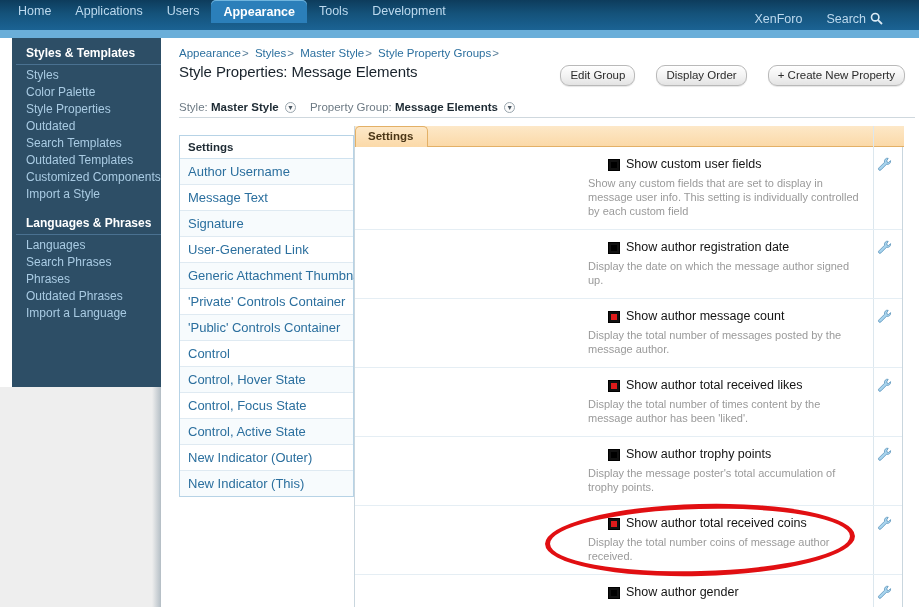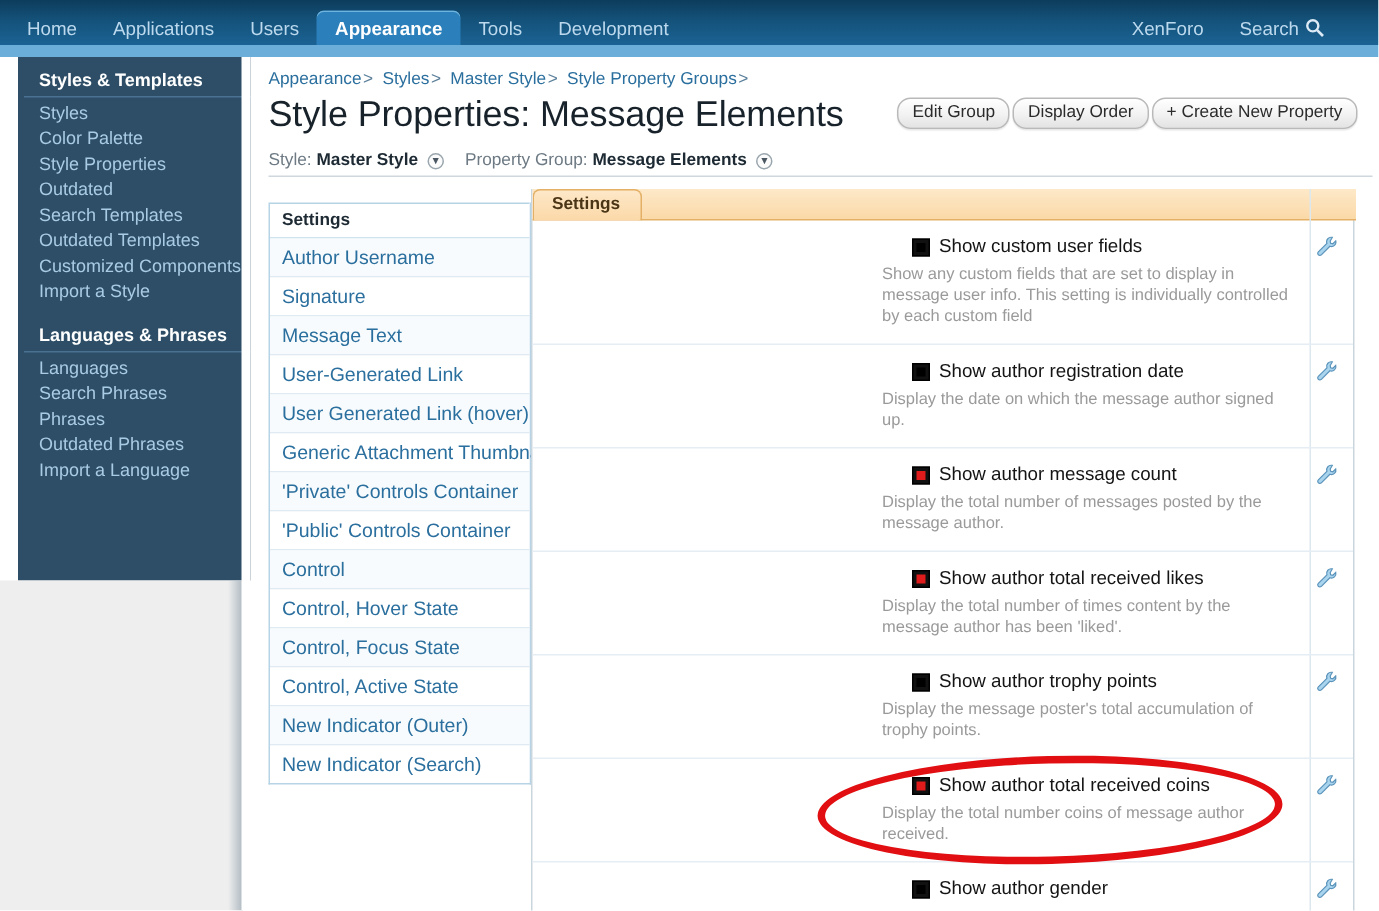--- a/index.html
+++ b/index.html
@@ -10,21 +10,21 @@
     overflow: hidden;
   }
   #app { position: relative; width: 919px; height: 607px; background:#fff; }
 
   
   .topnav {
     position:absolute; left:0; top:0; width:919px; height:30px;
     background: linear-gradient(to bottom, #0d3c5c 0%, #14527a 45%, #1b6394 100%);
     display:flex; align-items:flex-end;
   }
-  .topnav-left { display:flex; align-items:flex-end; height:30px; padding-left:6px; }
+  .topnav-left { display:flex; align-items:flex-start; height:30px; padding-left:6px; }
   .topnav-right { margin-left:auto; display:flex; align-items:flex-end; height:30px; padding-right:24px; }
   .navitem {
     color:#bcd9ee; font-size:12.5px; line-height:12px;
     padding:0 12px; height:22px; display:flex; align-items:center;
     white-space:nowrap; cursor:pointer;
   }
   .navitem.active {
     color:#ffffff; font-weight:bold;
     background:#2b7fba;
     border-radius:5px 5px 0 0;
@@ -68,24 +68,24 @@
   }
 
   
   .content { position:absolute; left:167px; top:38px; width:752px; height:466px; background:#fff; }
   .breadcrumb { padding:9px 0 0 12px; font-size:11.5px; color:#2b6f9e; }
   .breadcrumb span.crumb { cursor:pointer; }
   .breadcrumb span.sep { color:#5a7f9a; margin:0 3px 0 1px; }
 
   .titlerow { position:relative; padding:4px 0 0 12px; height:36px; }
   .pagetitle {
-    font-size:24px; color:#18222b; font-weight:normal;
+    font-size:15px; color:#18222b; font-weight:normal;
     letter-spacing:-0.1px; white-space:nowrap;
   }
-  .titlebtns { position:absolute; right:14px; top:6px; display:flex; gap:2px; }
+  .titlebtns { position:absolute; right:14px; top:6px; display:flex; gap:21px; }
   .btn {
     font-size:11.5px; color:#2b2b2b;
     background:linear-gradient(to bottom,#ffffff 0%, #f2f2f2 55%, #e3e3e3 100%);
     border:1px solid #b9b9b9; border-radius:9px;
     padding:3px 9px 4px 9px; cursor:pointer; white-space:nowrap;
     box-shadow: 0 1px 1px rgba(0,0,0,0.10);
   }
 
   .subbar {
     margin:6px 0 0 12px; padding-bottom:4px;
@@ -262,33 +262,32 @@
         <b>Message Elements</b>
         <span class="caret">▼</span>
       </div>
     </div>
 
     <div class="mainwrap">
 
       <div class="setlist">
         <div class="sl-head">Settings</div>
         <div class="sl-item">Author Username</div>
+        <div class="sl-item">Message Text</div>
         <div class="sl-item">Signature</div>
-        <div class="sl-item">Message Text</div>
         <div class="sl-item">User-Generated Link</div>
-        <div class="sl-item">User Generated Link (hover)</div>
         <div class="sl-item">Generic Attachment Thumbnail</div>
         <div class="sl-item">'Private' Controls Container</div>
         <div class="sl-item">'Public' Controls Container</div>
         <div class="sl-item">Control</div>
         <div class="sl-item">Control, Hover State</div>
         <div class="sl-item">Control, Focus State</div>
         <div class="sl-item">Control, Active State</div>
         <div class="sl-item">New Indicator (Outer)</div>
-        <div class="sl-item">New Indicator (Search)</div>
+        <div class="sl-item">New Indicator (This)</div>
       </div>
 
       <div class="rpanel">
         <div class="tabstrip">
           <div class="tabbar-fill"></div>
           <div class="tab">Settings</div>
         </div>
 
         <div class="panelbody">
           <div class="vdiv"></div>

